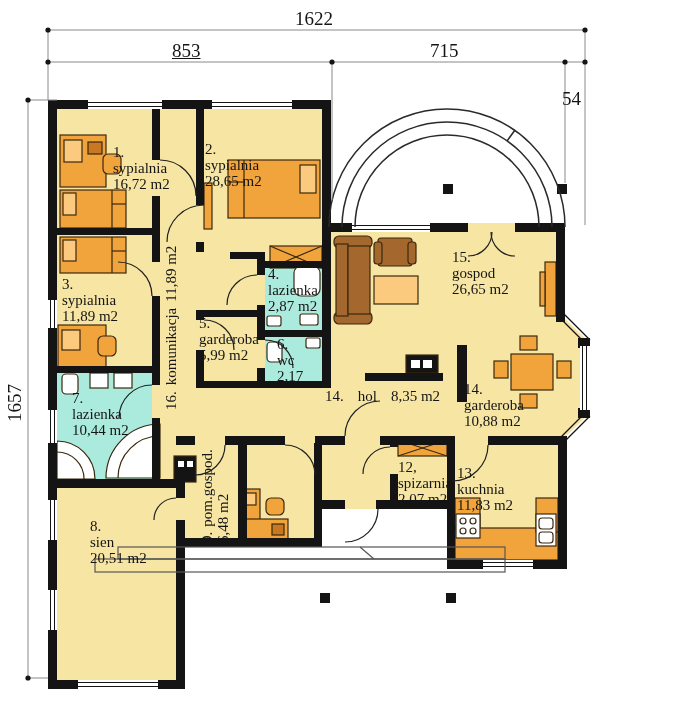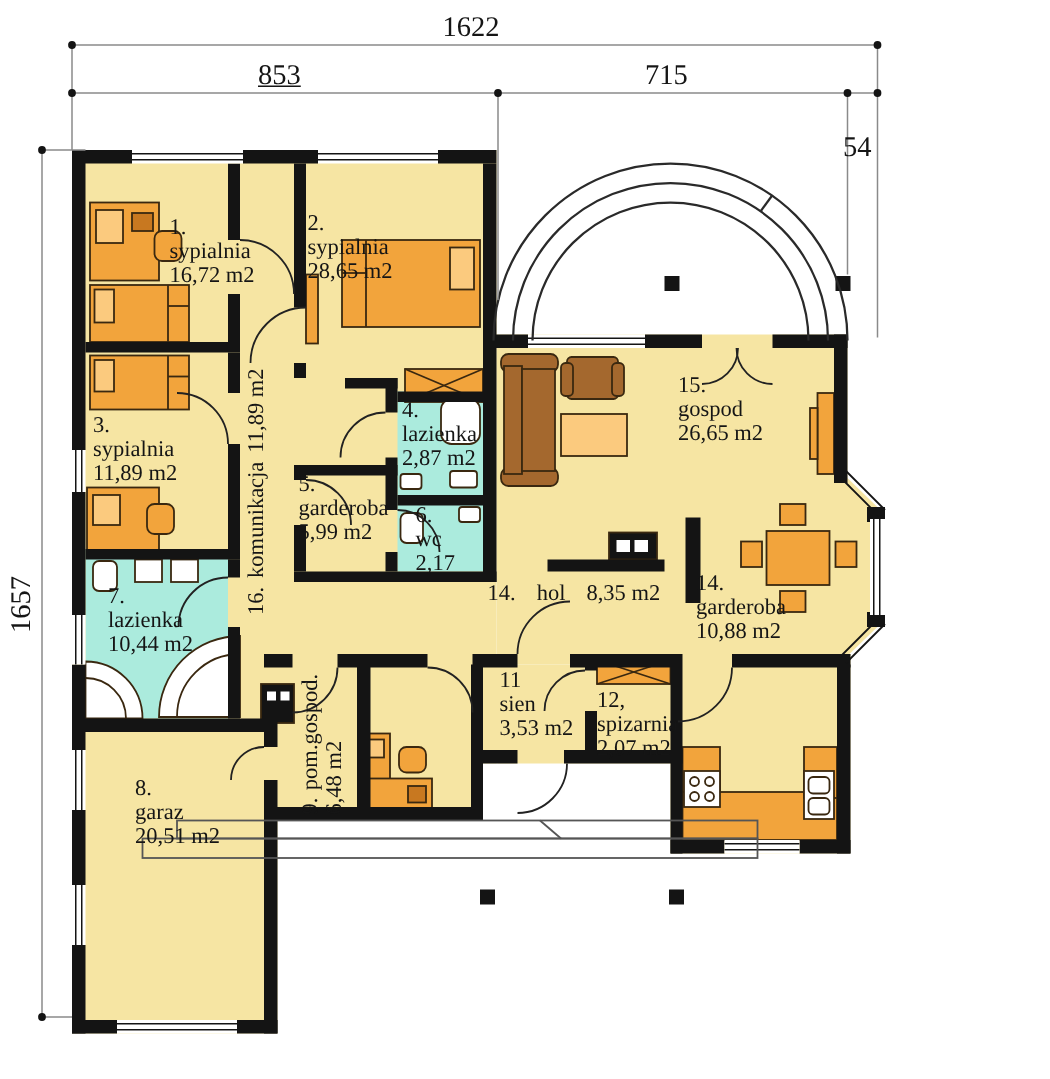--- a/index.html
+++ b/index.html
@@ -395,37 +395,37 @@
       <span>wc</span>
       <span>2,17</span>
   </div>
   <div class="lbl" style="left:72px;top:391px;">
     <span>7.</span>
       <span>lazienka</span>
       <span>10,44 m2</span>
   </div>
   <div class="lbl" style="left:90px;top:519px;">
     <span>8.</span>
-      <span>garaz</span>
+      <span>sien</span>
       <span>20,51 m2</span>
   </div>
   <div class="lbl vert2" style="left:200px;top:543px;">
     <span class="l1"><span>9.</span><span>pom.gospod.</span></span>
     <span>6,48 m2</span>
-  </div>
-  <div class="lbl" style="left:333px;top:447px;">
-    <span>11</span>
-      <span>sien</span>
-      <span>3,53 m2</span>
   </div>
   <div class="lbl" style="left:398px;top:460px;">
     <span>12,</span>
       <span>spizarnia</span>
       <span>2,07 m2</span>
   </div>
+  <div class="lbl" style="left:457px;top:466px;">
+    <span>13.</span>
+      <span>kuchnia</span>
+      <span>11,83 m2</span>
+  </div>
   <div class="lbl inline" style="left:325px;top:389px;text-align:right;">
     <span>14.</span><span>hol</span><span>8,35 m2</span>
   </div>
   <div class="lbl" style="left:464px;top:382px;">
     <span>14.</span>
       <span>garderoba</span>
       <span>10,88 m2</span>
   </div>
   <div class="lbl" style="left:452px;top:250px;">
     <span>15.</span>

